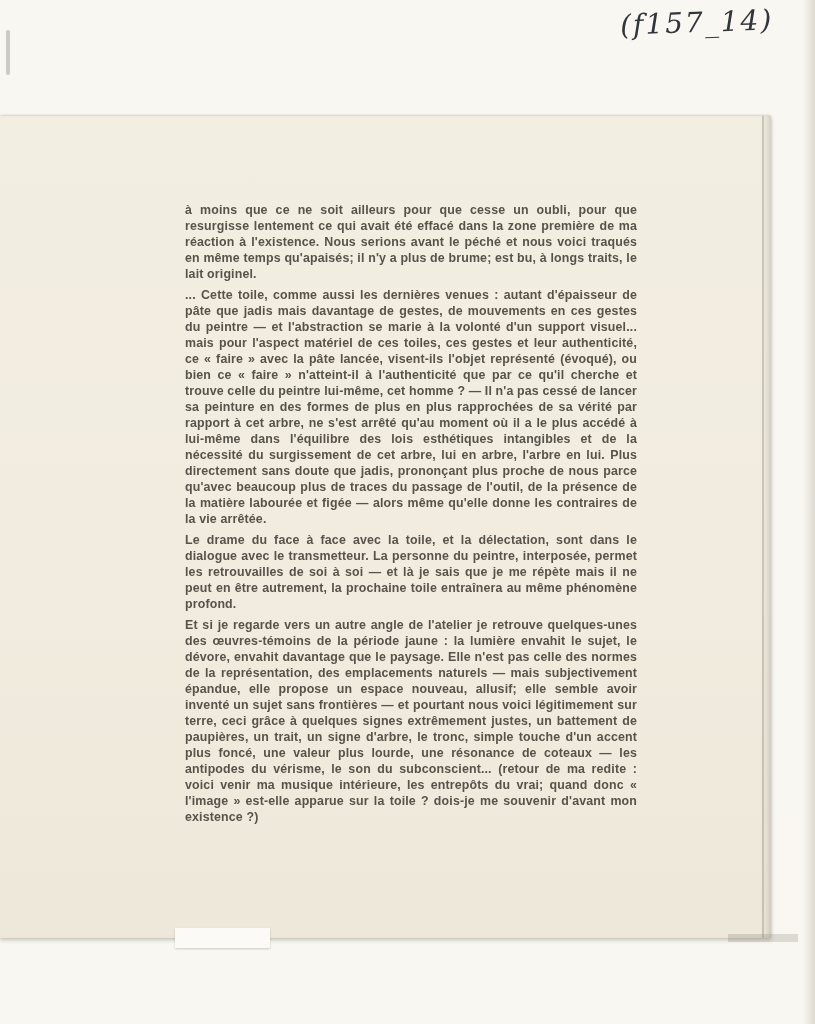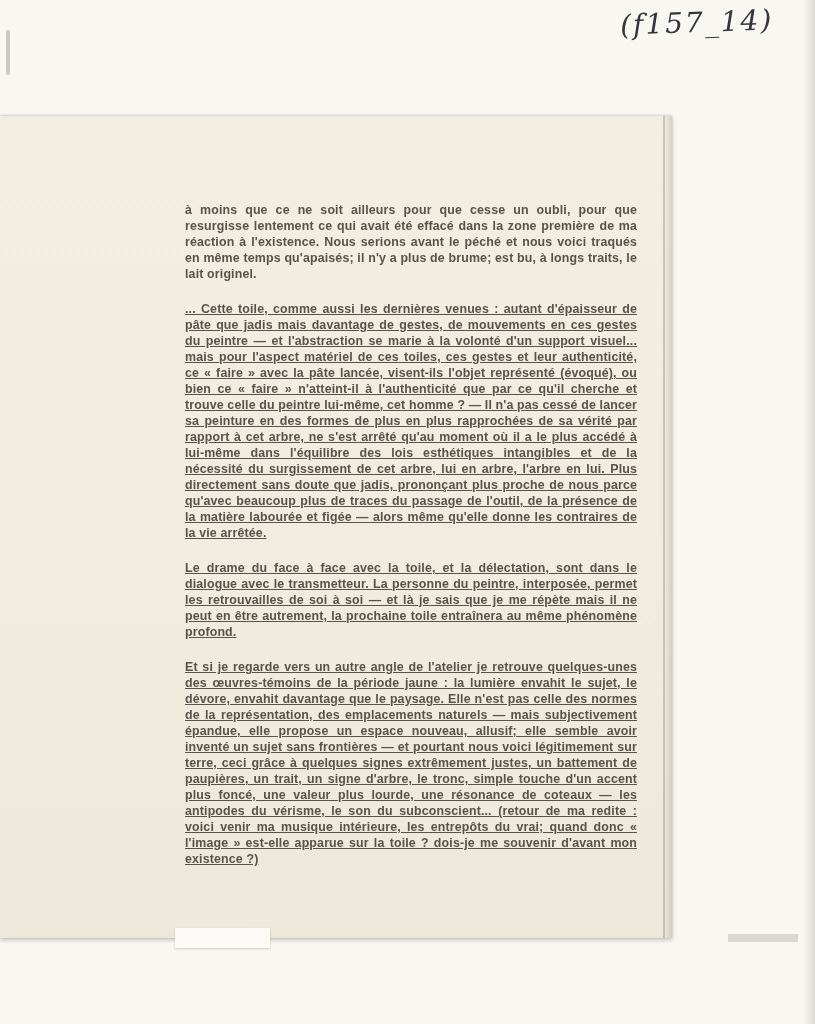--- a/index.html
+++ b/index.html
@@ -26,21 +26,21 @@
   .right-scan-shadow{
     position:absolute;
     right:0; top:0;
     width:12px; height:1024px;
     background:linear-gradient(90deg, rgba(0,0,0,0) 0%, rgba(90,86,78,0.18) 100%);
   }
   
   .page-sheet{
     position:absolute;
     left:0; top:116px;
-    width:672px; height:822px;
+    width:771px; height:822px;
     background:linear-gradient(180deg,#f3eee2 0%, #f1ecdf 55%, #eee8da 100%);
     box-shadow:
       0 2px 4px rgba(60,55,45,0.28),
       0 -1px 2px rgba(60,55,45,0.15),
       inset -8px 0 10px -7px rgba(70,65,55,0.30);
   }
   .page-right-edge{
     position:absolute;
     right:7px; top:0;
     width:2px; height:100%;
@@ -80,22 +80,21 @@
     font-size:12.4px;
     line-height:16px;
     letter-spacing:0.15px;
     color:#57534b;
     text-align:justify;
   }
   .textblock p{
     margin:0;
   }
   .textblock p + p{
-    margin-top:19px;
-    text-decoration:underline;
+    margin-top:5px;
   }
 </style>
 </head>
 <body>
 
 <div class="scan-root">
 
   <span class="left-edge-mark"></span>
   <span class="right-scan-shadow"></span>
 

